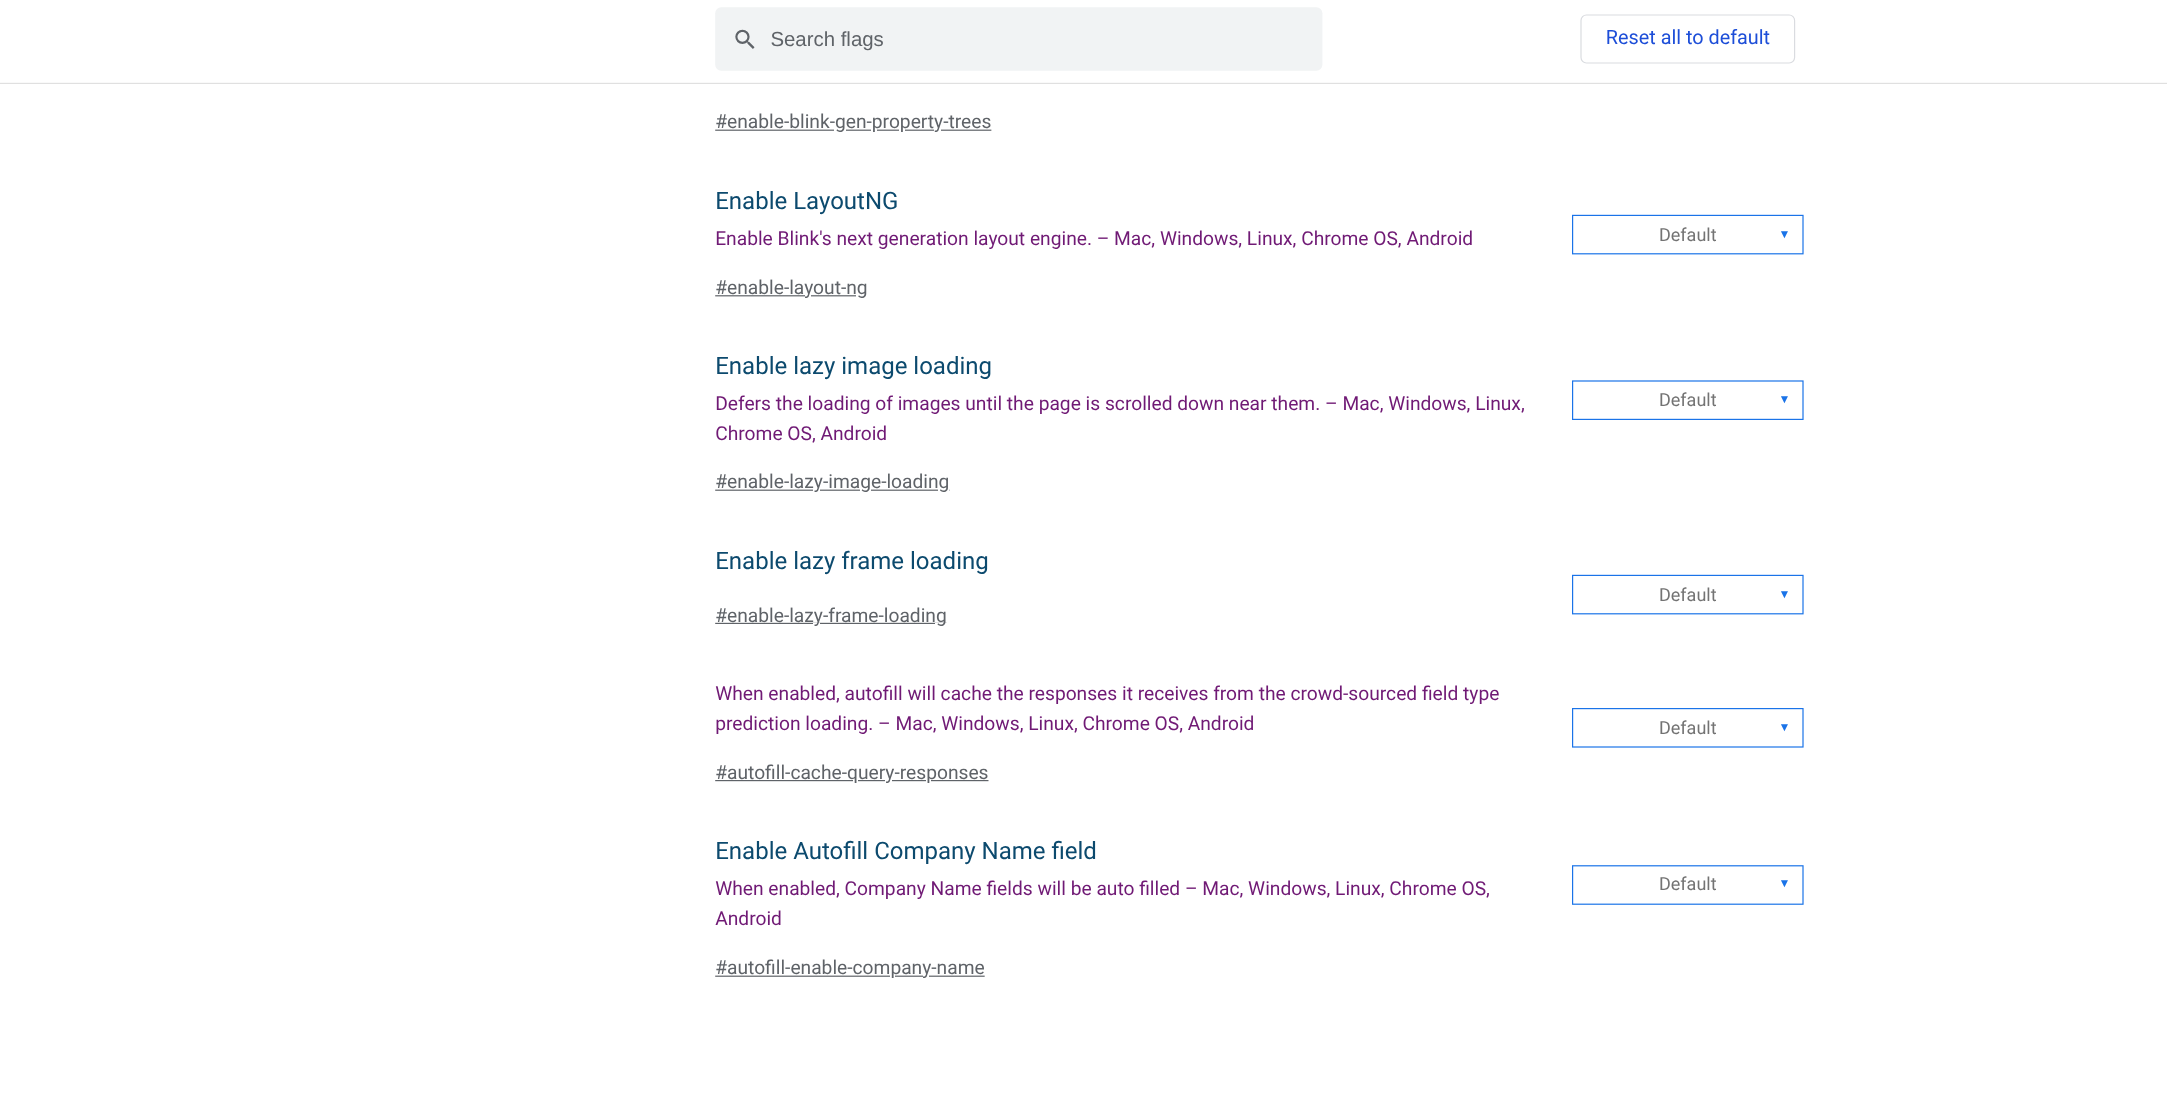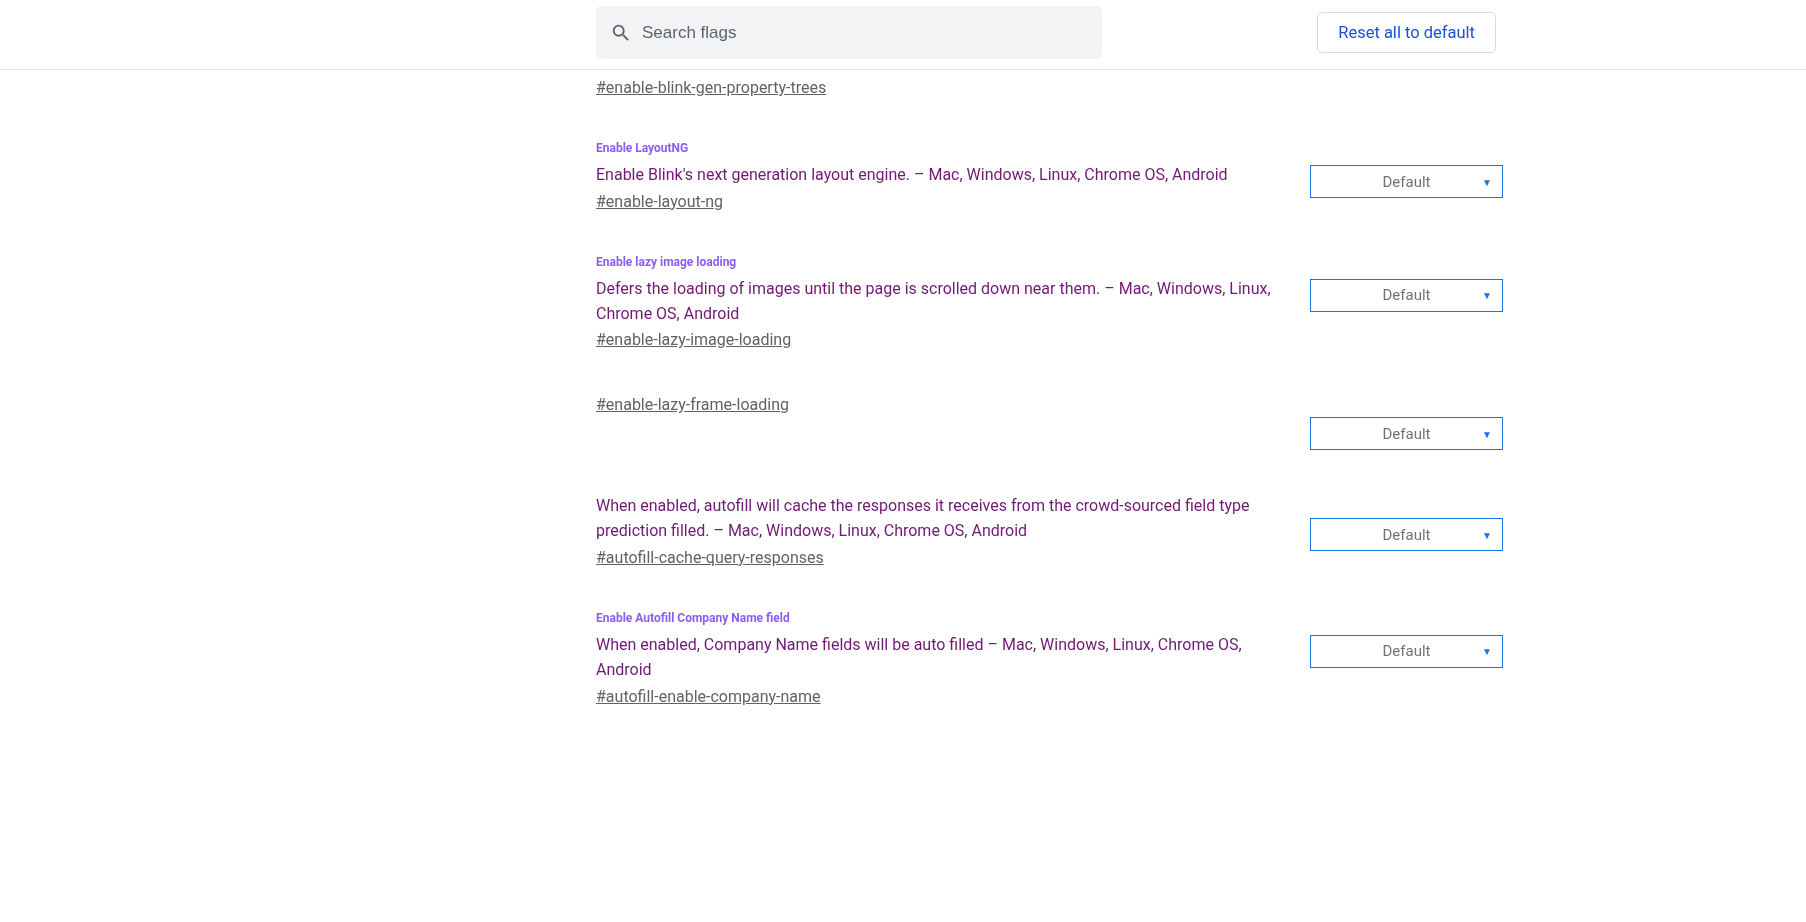--- a/index.html
+++ b/index.html
@@ -78,37 +78,37 @@
       align-items: flex-start;
       gap: 18px;
       padding: 0 0 44px 0;
     }
     .flag-item.first { padding-top: 0; padding-bottom: 44px; }
     .flag-text {
       width: 696px;
       flex-shrink: 0;
     }
     .flag-title {
-      font-size: 12px;
-      font-weight: 700;
-      color: #8b5cf6;
+      font-size: 20px;
+      font-weight: 400;
+      color: #0c4a6e;
       margin-bottom: 8px;
     }
     .flag-desc {
       font-size: 16px;
       color: #701a75;
       line-height: 1.55;
       margin-bottom: 2px;
     }
     .flag-link {
       color: #5f6368;
       text-decoration: underline;
       font-size: 16px;
       display: inline-block;
-      margin-top: 2px;
+      margin-top: 16px;
     }
     .flag-control {
       flex-shrink: 0;
       width: 193px;
       margin-top: 24px;
     }
     .flag-item.first .flag-control { margin-top: -8px; }
     .select-box {
       width: 100%;
       height: 33px;
@@ -182,33 +182,34 @@
     <div class="flag-control">
       <div class="select-box">
         <span class="select-value">Default</span>
         <span class="select-arrow">▼</span>
       </div>
     </div>
   </div>
 
   <div class="flag-item">
     <div class="flag-text">
+      <div class="flag-title">Enable lazy frame loading</div>
       <a href="#" class="flag-link">#enable-lazy-frame-loading</a>
     </div>
     <div class="flag-control">
       <div class="select-box">
         <span class="select-value">Default</span>
         <span class="select-arrow">▼</span>
       </div>
     </div>
   </div>
 
   <div class="flag-item">
     <div class="flag-text">
-      <div class="flag-desc">When enabled, autofill will cache the responses it receives from the crowd-sourced field type prediction filled. – Mac, Windows, Linux, Chrome OS, Android</div>
+      <div class="flag-desc">When enabled, autofill will cache the responses it receives from the crowd-sourced field type prediction loading. – Mac, Windows, Linux, Chrome OS, Android</div>
       <a href="#" class="flag-link">#autofill-cache-query-responses</a>
     </div>
     <div class="flag-control">
       <div class="select-box">
         <span class="select-value">Default</span>
         <span class="select-arrow">▼</span>
       </div>
     </div>
   </div>
 

